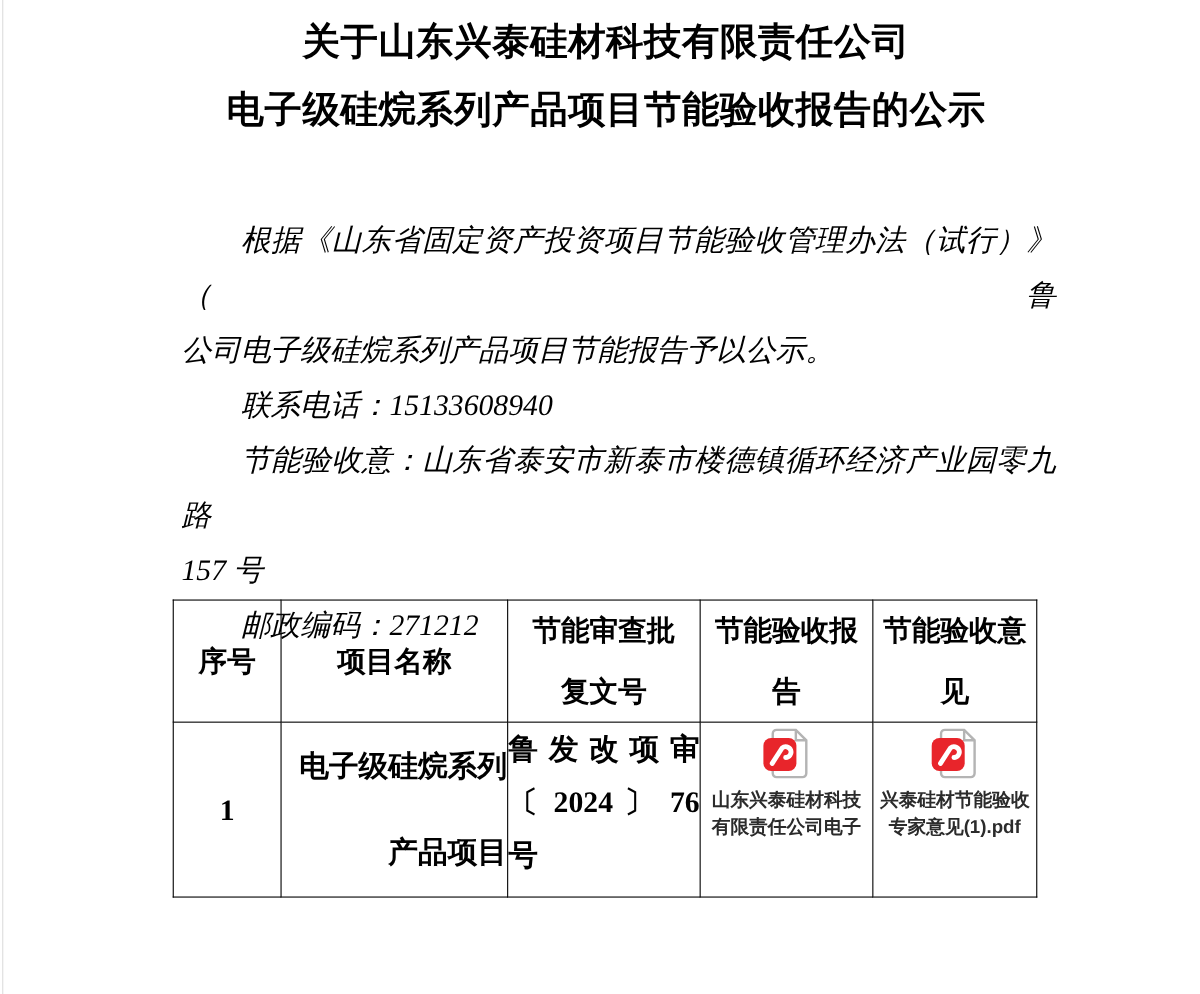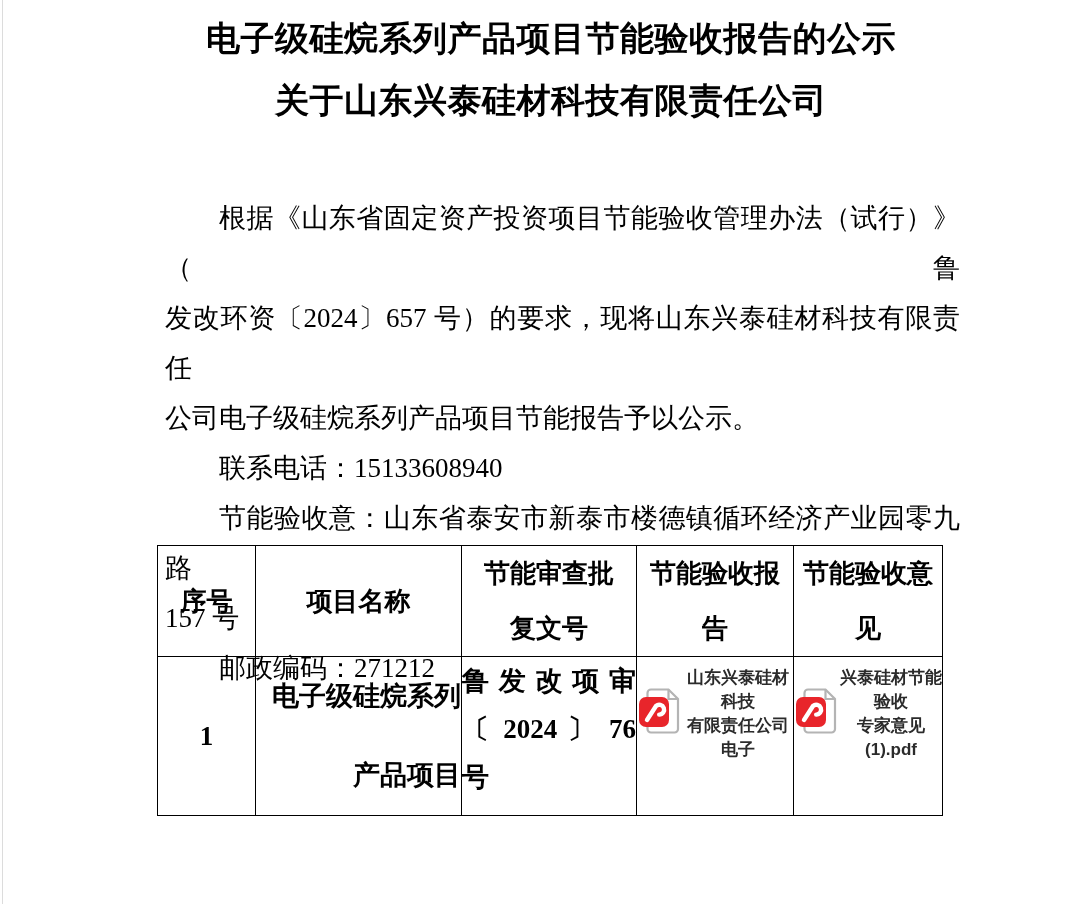--- a/index.html
+++ b/index.html
@@ -20,21 +20,21 @@
     text-align: center;
   }
   .title-line {
     font-size: 34px; font-weight: bold; line-height: 62px;
     letter-spacing: 0.5px;
   }
   .body-block {
     position: absolute; left: 165px; top: 193px; width: 795px;
     font-size: 27px; line-height: 50px;
   }
-  .body-line { white-space: nowrap; }
+  .body-line { white-space: nowrap; font-style: italic; }
   .indent { text-indent: 54px; }
   .justify {
     white-space: normal;
     text-align: justify;
     text-align-last: justify;
   }
   table.notice-table {
     position: absolute; left: 157px; top: 545px;
     border-collapse: collapse; table-layout: fixed;
     width: 785px;
@@ -69,48 +69,47 @@
     font-size: 27px; line-height: 48px;
     vertical-align: top;
     padding: 8px 8px 0 10px;
     white-space: pre-line;
     text-align: justify;
     text-align-last: justify;
     margin-top: 40px;
   }
   .cell-attachment { vertical-align: top; }
   .attachment {
-    display: flex; flex-direction: row; align-items: center;
+    display: flex; flex-direction: column; align-items: center;
     padding-top: 3px;
     cursor: pointer;
   }
   .attachment .file-name {
     font-family: "Liberation Sans", "DejaVu Sans", sans-serif;
     font-size: 17px; line-height: 24px;
     color: #2b2b2b;
     text-align: center;
     white-space: pre-line;
     margin-top: 6px;
     max-width: 150px;
   }
   .pdf-icon { display: block; }
 </style>
 </head>
 <body>
 
 <div class="page-edge-line"></div>
 
 <div class="title-block">
+  <div class="title-line">关于山东兴泰硅材科技有限责任公司</div>
   <div class="title-line">电子级硅烷系列产品项目节能验收报告的公示</div>
-  <div class="title-line">关于山东兴泰硅材科技有限责任公司</div>
 </div>
 
 <div class="body-block">
   <div class="body-line indent justify">根据《山东省固定资产投资项目节能验收管理办法（试行）》（鲁</div>
-  <div class="body-line justify">发改环资〔2024〕657 号）的要求，现将山东兴泰硅材科技有限责任</div>
   <div class="body-line">公司电子级硅烷系列产品项目节能报告予以公示。</div>
   <div class="body-line indent">联系电话：15133608940</div>
   <div class="body-line indent justify">节能验收意：山东省泰安市新泰市楼德镇循环经济产业园零九路</div>
   <div class="body-line">157 号</div>
   <div class="body-line indent">邮政编码：271212</div>
 </div>
 
 <table class="notice-table">
   <colgroup>
     <col class="col-seq">

